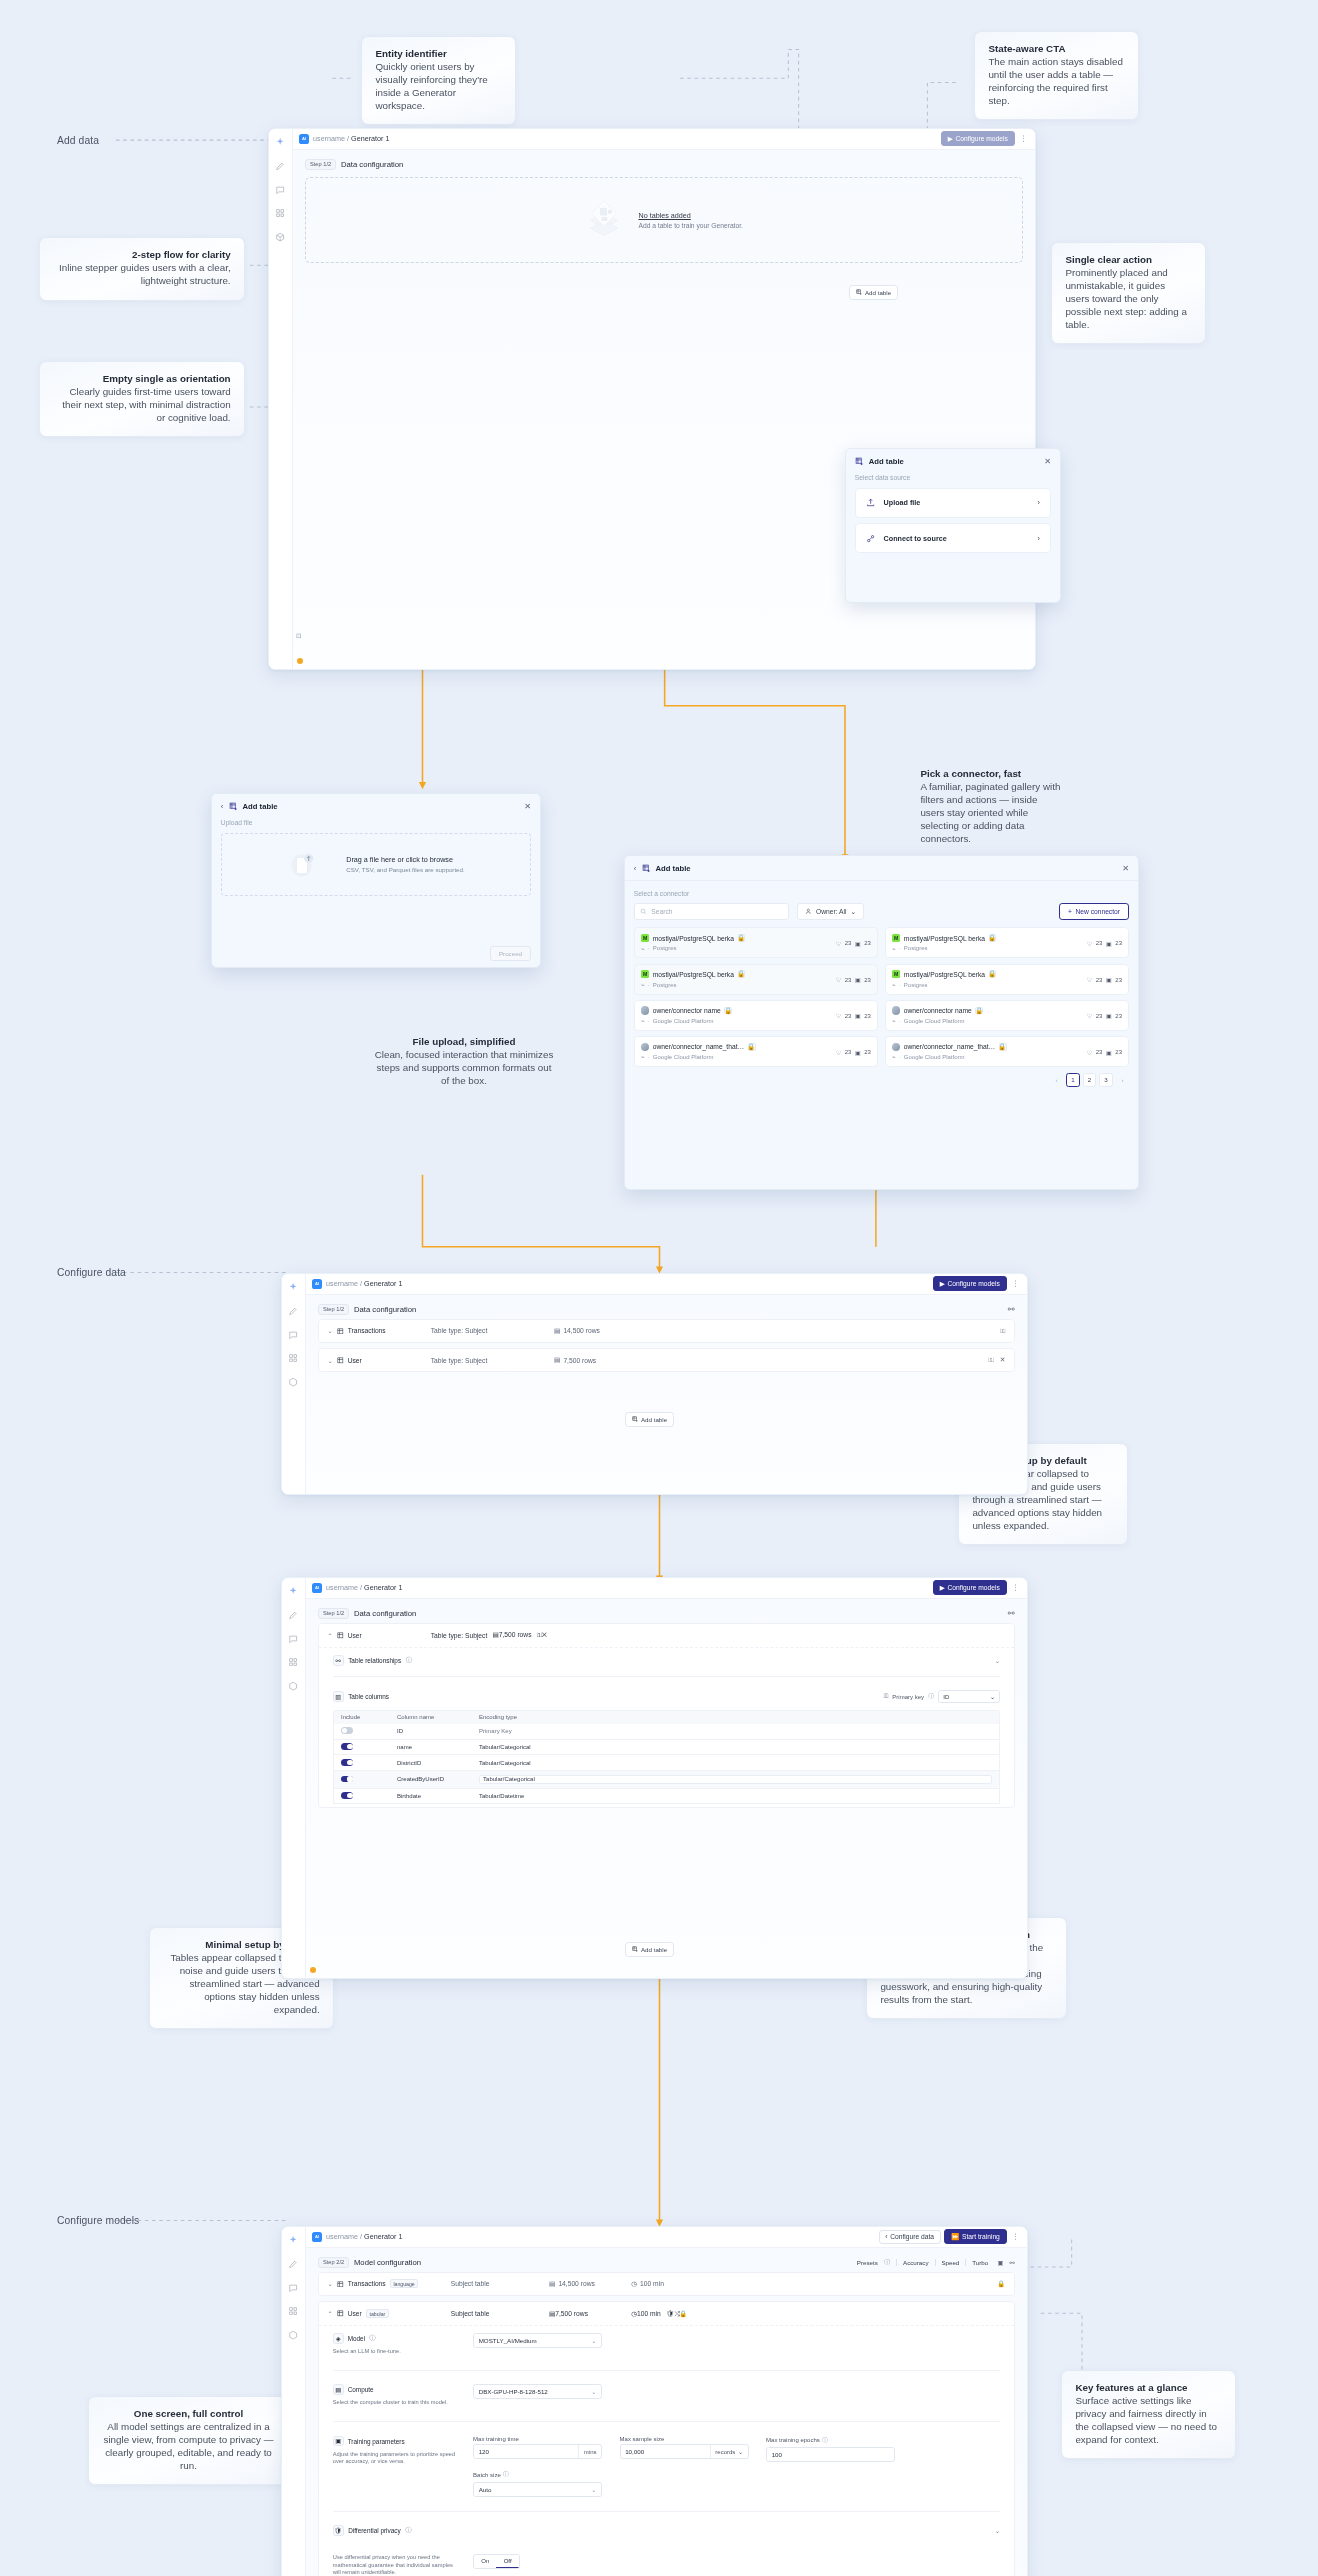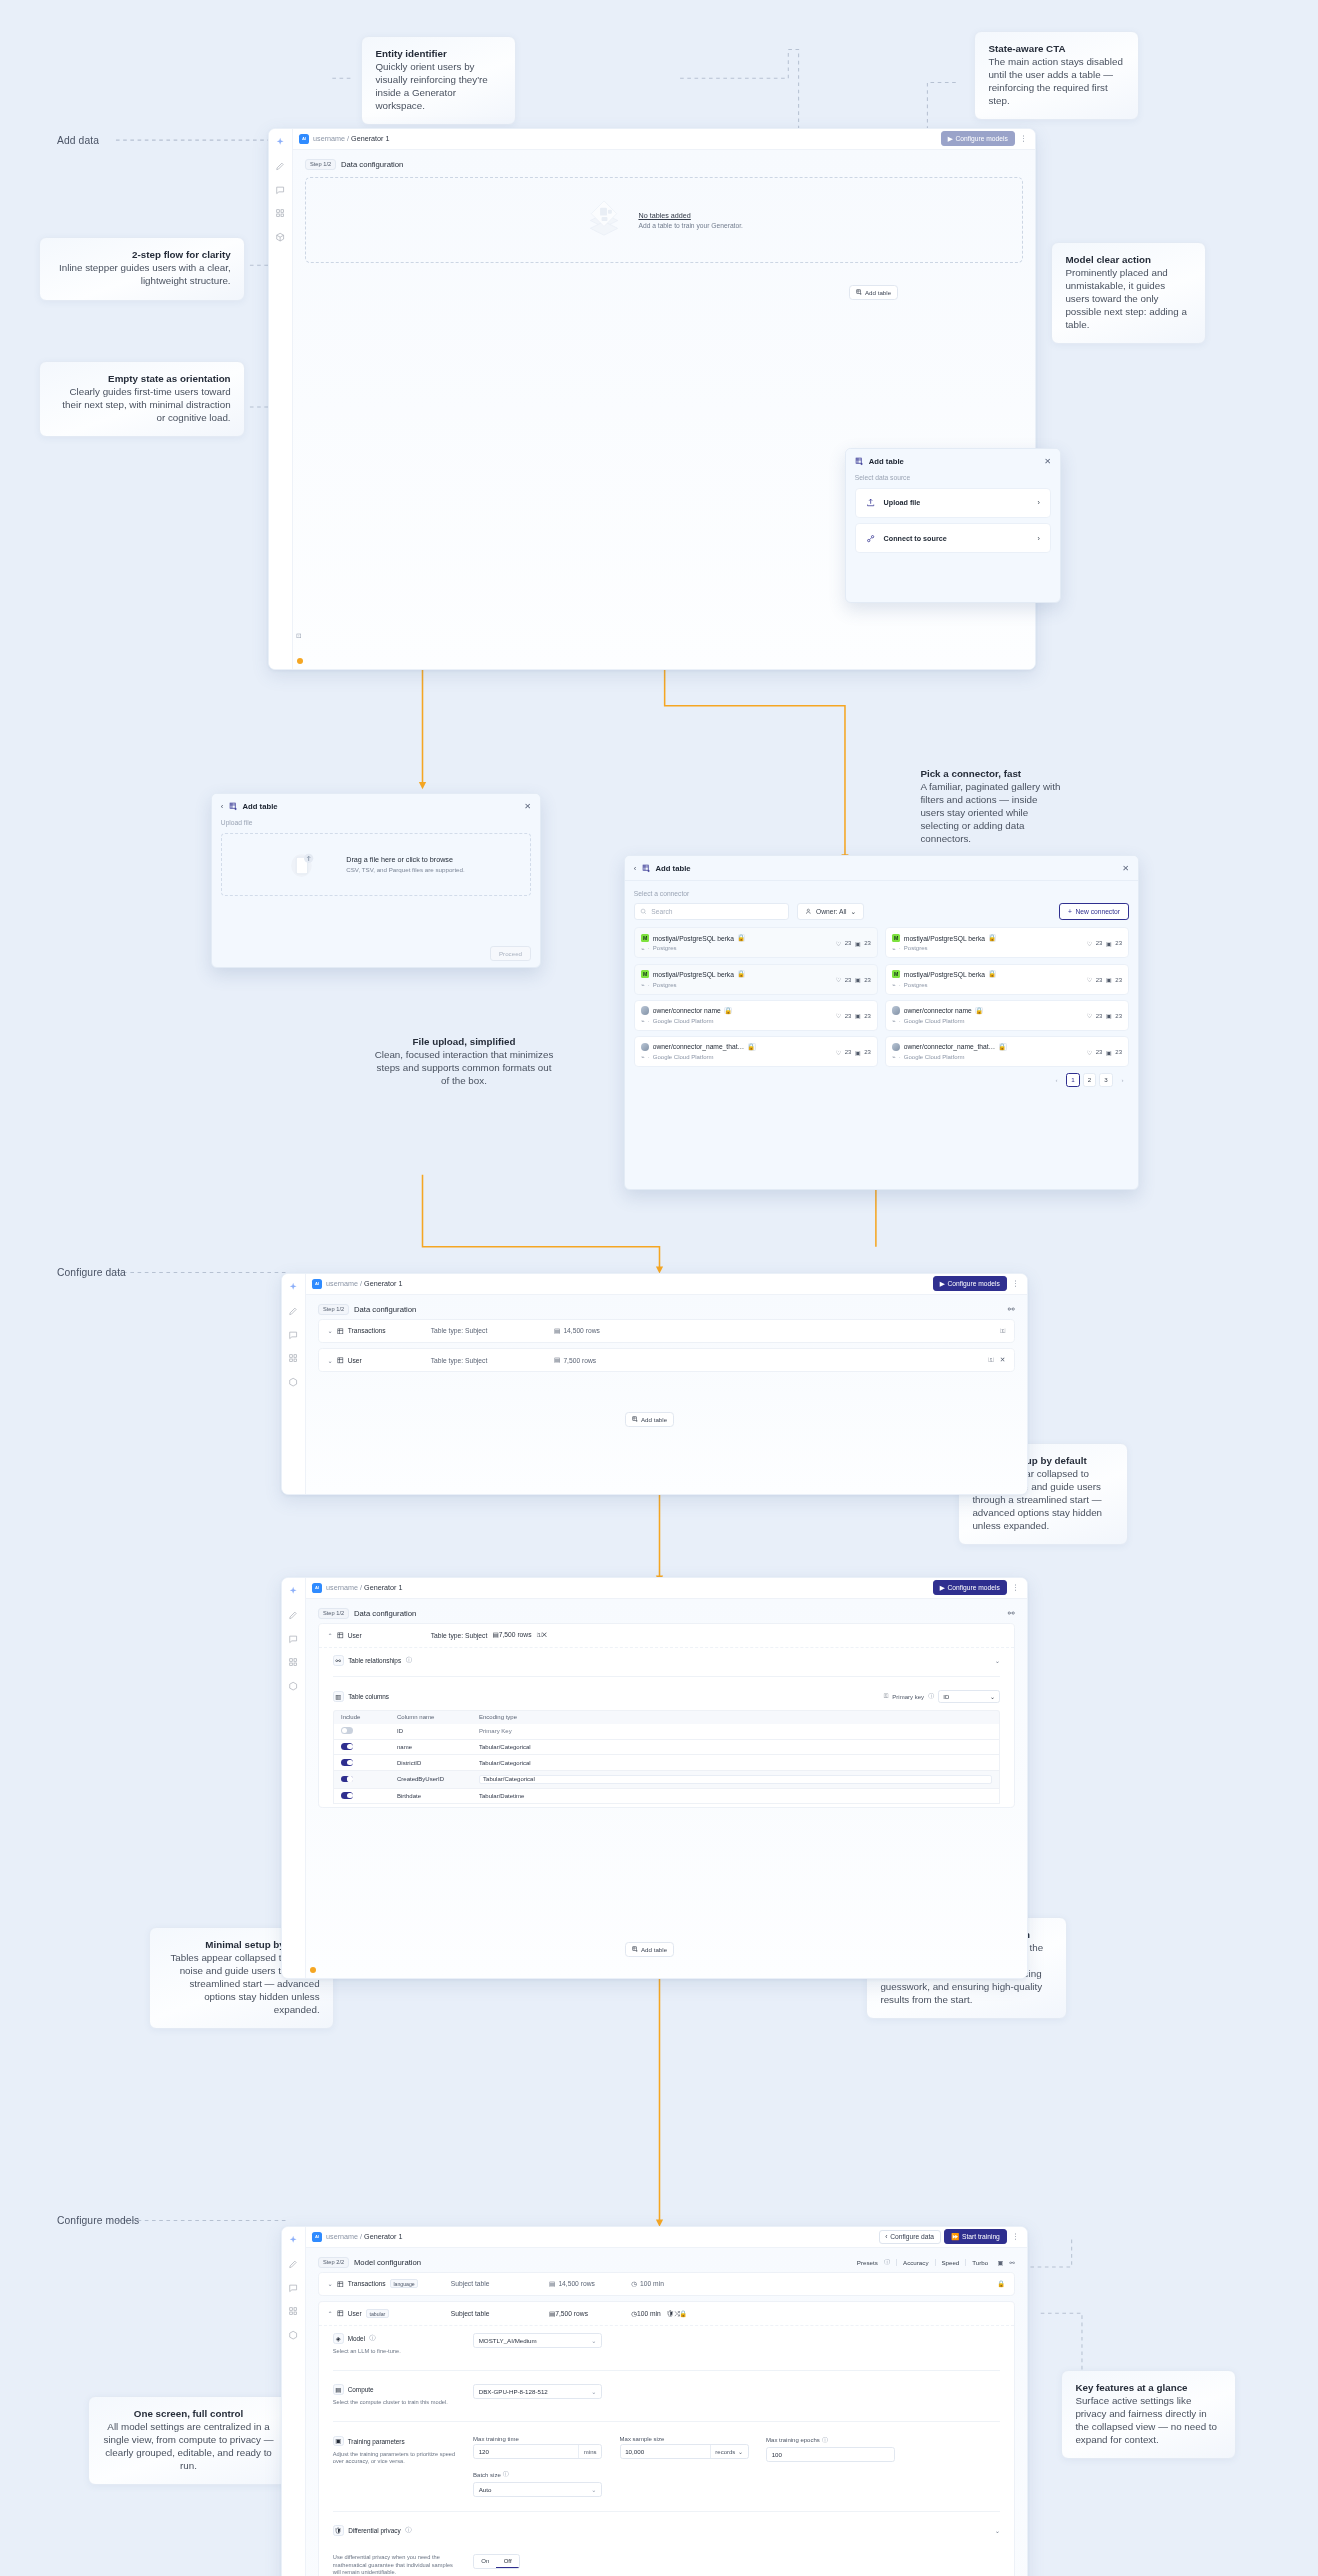--- a/index.html
+++ b/index.html
@@ -258,25 +258,25 @@
 </div>
 <div class="callout" style="left:974px;top:31px;width:165px;">
   <span class="t">State-aware CTA</span>
   <span class="d">The main action stays disabled until the user adds a table — reinforcing the required first step.</span>
 </div>
 <div class="callout right" style="left:39px;top:237px;width:206px;">
   <span class="t">2-step flow for clarity</span>
   <span class="d">Inline stepper guides users with a clear, lightweight structure.</span>
 </div>
 <div class="callout" style="left:1051px;top:242px;width:155px;">
-  <span class="t">Model clear action</span>
+  <span class="t">Single clear action</span>
   <span class="d">Prominently placed and unmistakable, it guides users toward the only possible next step: adding a table.</span>
 </div>
 <div class="callout right" style="left:39px;top:361px;width:206px;">
-  <span class="t">Empty state as orientation</span>
+  <span class="t">Empty single as orientation</span>
   <span class="d">Clearly guides first-time users toward their next step, with minimal distraction or cognitive load.</span>
 </div>
 <div class="callout center" style="left:608px;top:587px;width:175px;background:transparent;border:none;box-shadow:none;">
   <span class="t">Add tables without detours</span>
   <span class="d">Presents data source choices inline, keeping users focused and reducing unnecessary navigation.</span>
 </div>
 <div class="callout center" style="left:361px;top:1025px;width:206px;background:transparent;border:none;box-shadow:none;">
   <span class="t">File upload, simplified</span>
   <span class="d">Clean, focused interaction that minimizes steps and supports common formats out of the box.</span>
 </div>

